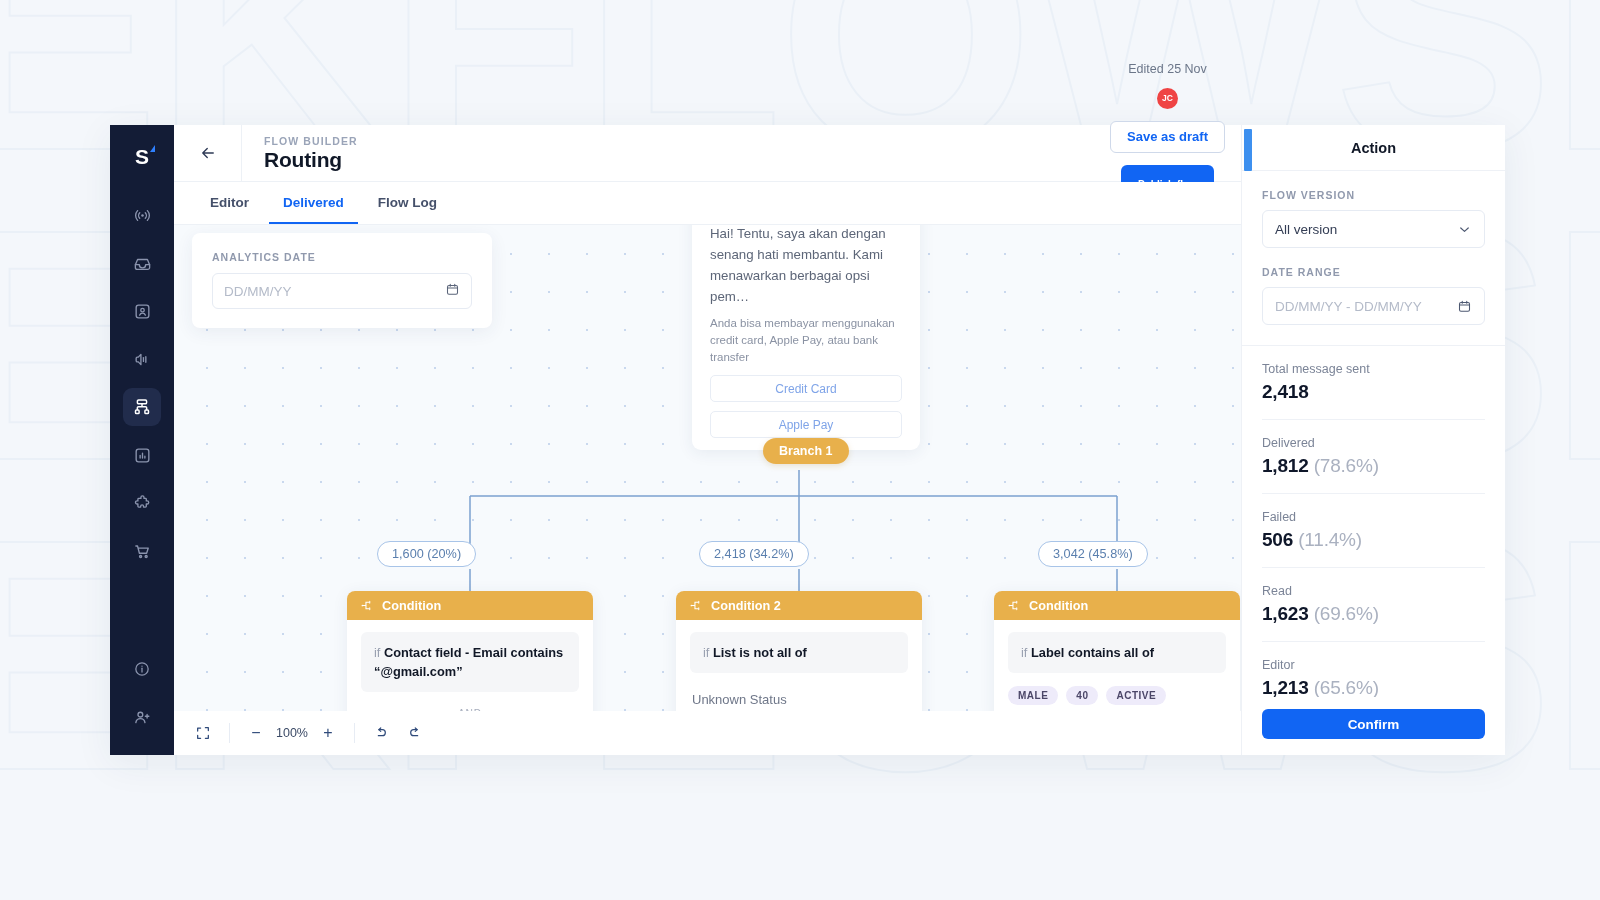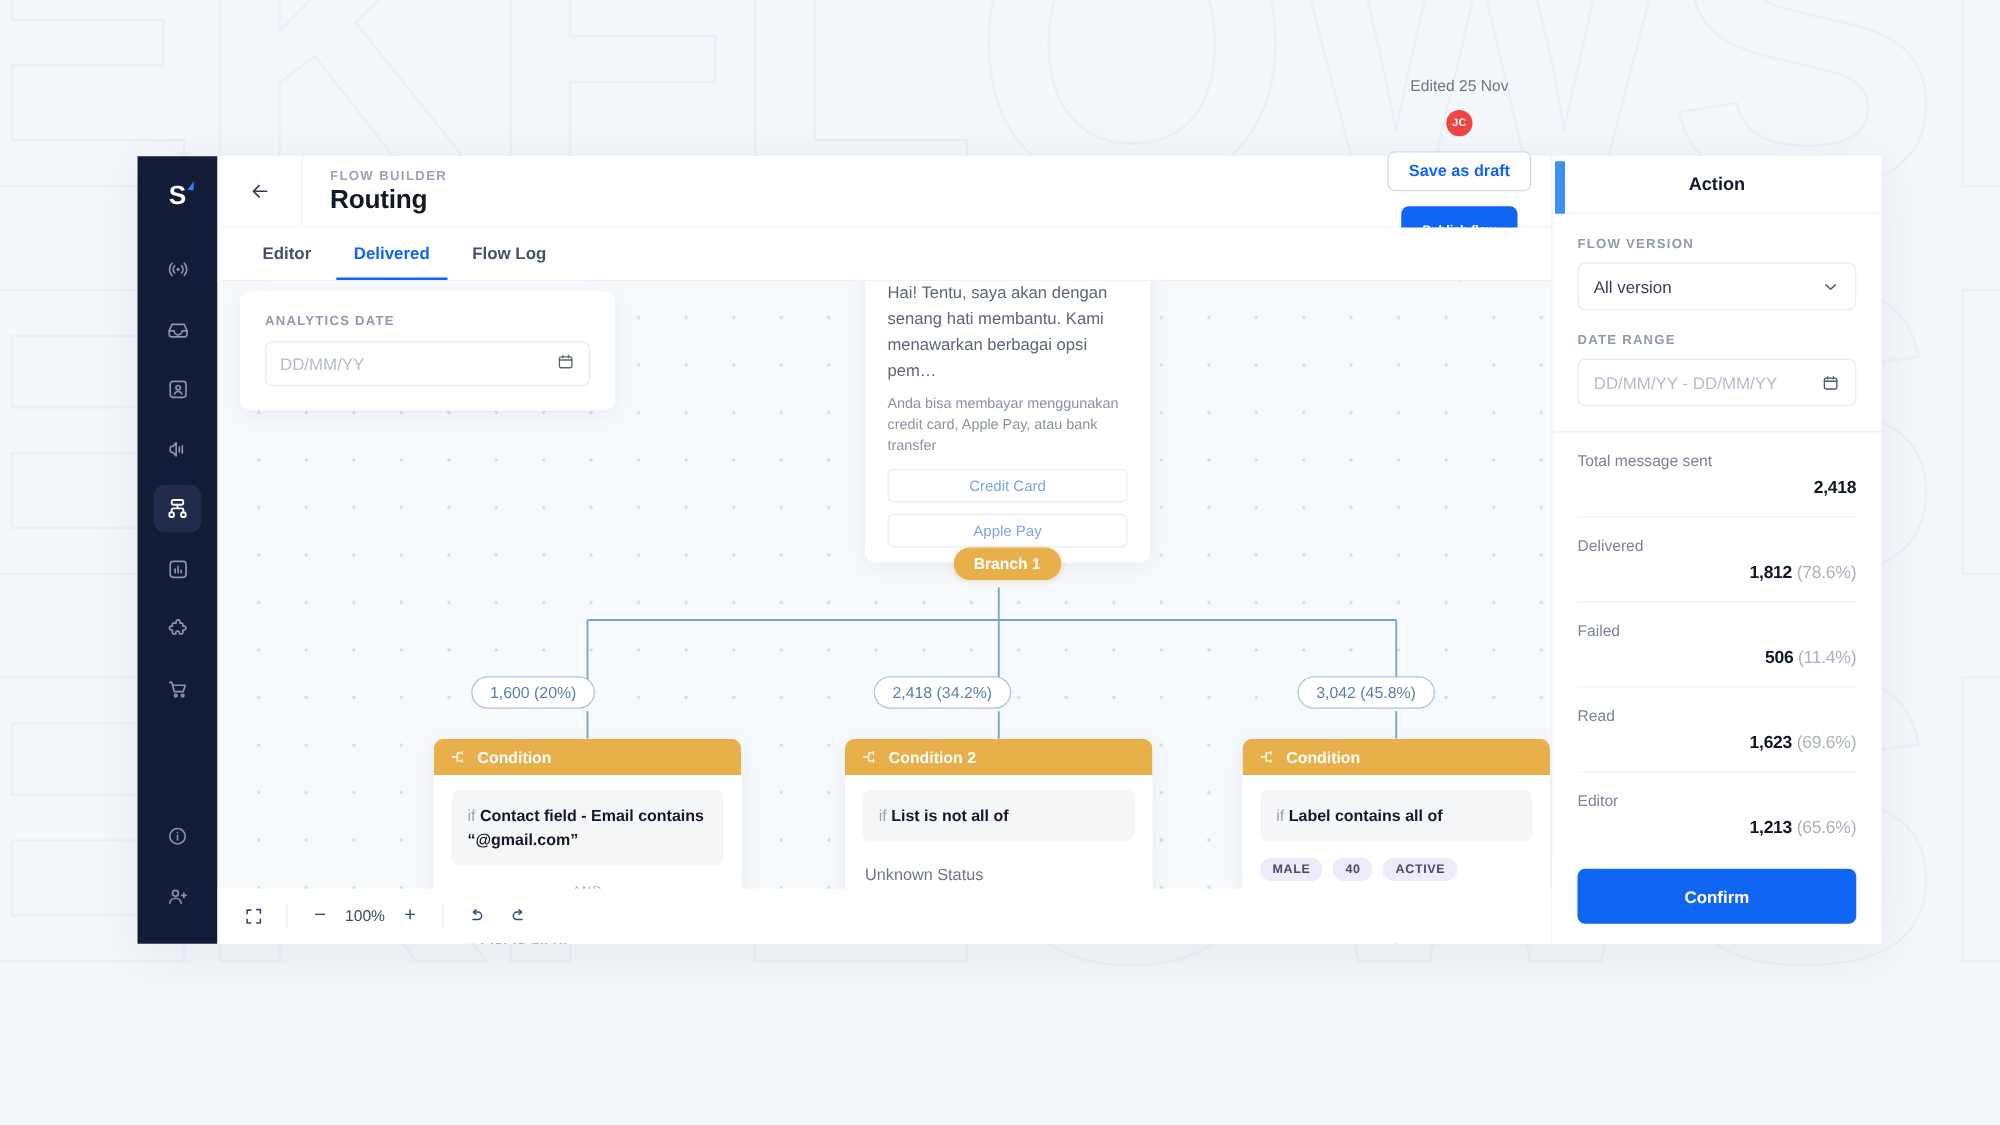--- a/index.html
+++ b/index.html
@@ -296,28 +296,27 @@
     cursor: pointer;
   }
   #panel .ctl:last-child { margin-bottom: 0; }
   #panel .ctl .v { font-size: 13.5px; color: #333d54; }
   #panel .ctl .ph { font-size: 13.5px; color: #b4bbc9; }
   #panel .ctl .ic { margin-left: auto; color: #4d5871; display: flex; }
   #panel .stats { flex: 1 1 auto; padding: 0 20px; overflow: hidden; }
   .stat { padding: 16px 0; border-bottom: 1px solid #eef1f6; }
   .stat .k { font-size: 12.5px; color: #7b8497; }
   .stat .num {
-    margin-top: 5px; font-size: 14px; font-weight: 700; color: #0f172a;
+    margin-top: 5px; font-size: 19px; font-weight: 700; color: #0f172a;
     letter-spacing: -.2px;
-    text-align: right;
   }
   .stat .num span { color: #aab1c0; font-weight: 400; }
   #panel .confirm-wrap { padding: 12px 20px 16px; background: #fff; }
   .btn-confirm {
-    width: 100%; height: 44px;
+    width: 100%; height: 30px;
     border: none; border-radius: 6px;
     background: #1165f3; color: #fff;
     font-size: 13.5px; font-weight: 700;
     font-family: inherit; cursor: pointer;
   }
 </style>
 </head>
 <body>
 
 <div id="watermark">

